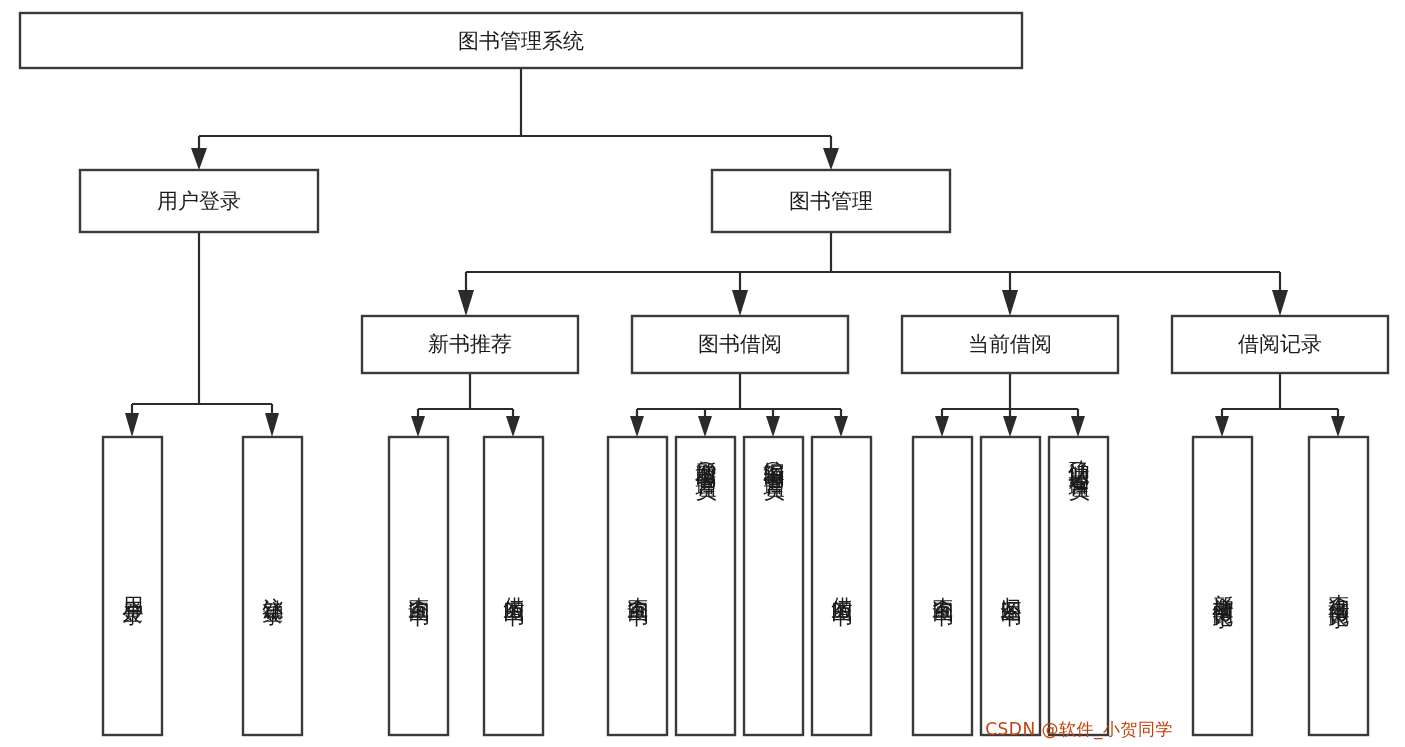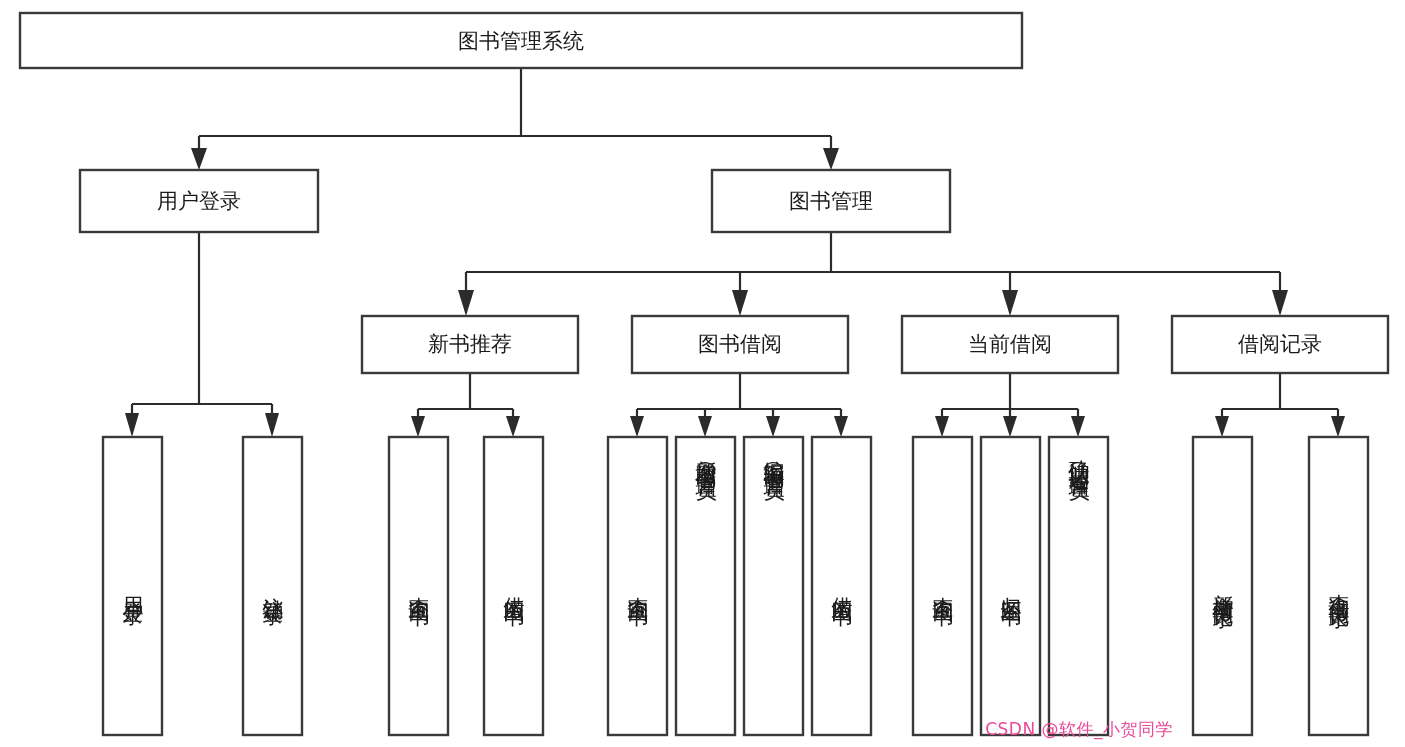--- a/index.html
+++ b/index.html
@@ -69,21 +69,21 @@
   .arrowhead {
     fill: #2b2b2b;
     stroke: none;
   }
   #watermark {
     position: absolute;
     right: 12px;
     bottom: 6px;
     font-family: "DejaVu Sans", "Liberation Sans", sans-serif;
     font-size: 17px;
-    color: #ec4899;
+    color: #c2410c;
     letter-spacing: 0.5px;
     white-space: nowrap;
     user-select: none;
   }
 </style>
 </head>
 <body>
 
 <div id="diagram-root">
 

